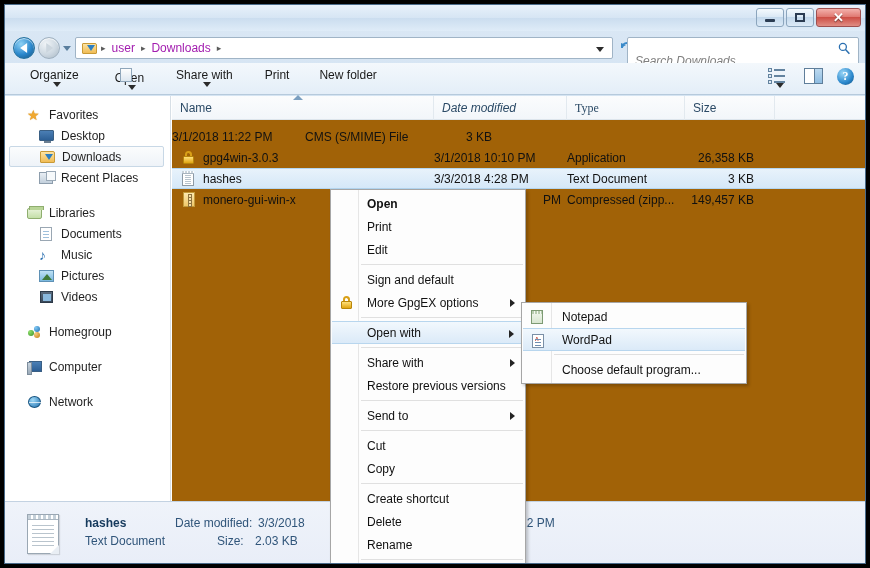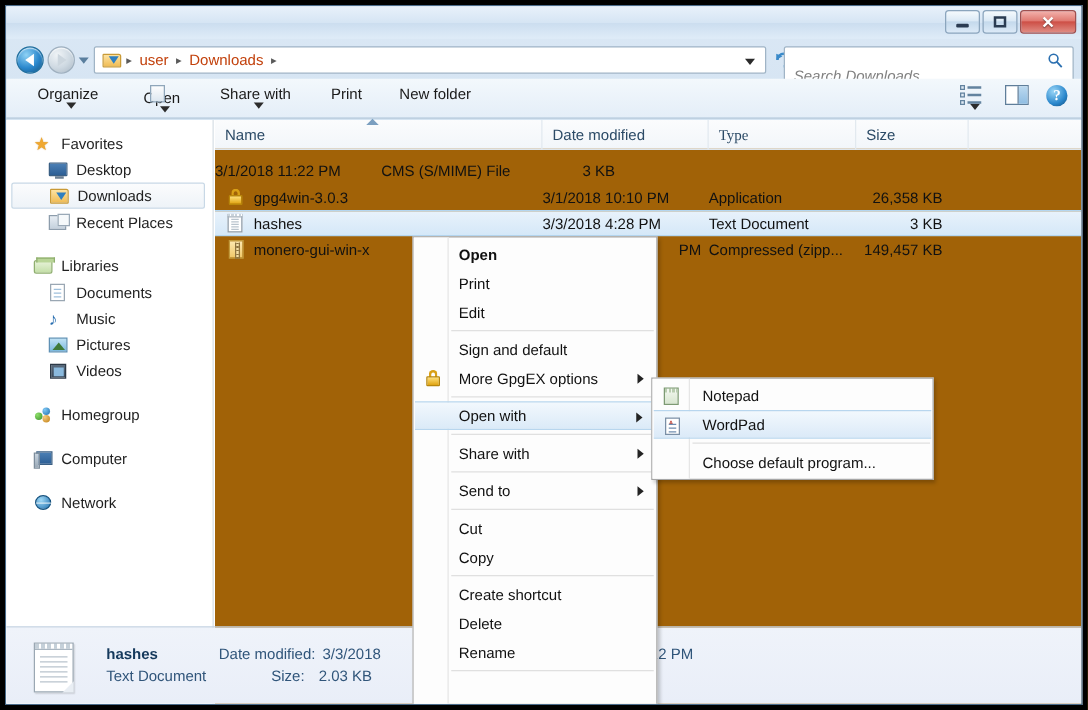--- a/index.html
+++ b/index.html
@@ -125,21 +125,21 @@
     border-radius: 1px 2px 1px 1px;
   }
   .addr-folder-icon .fdown {
     position:absolute; left:5px; top:4px;
     width:0;height:0;
     border-left:4px solid transparent;border-right:4px solid transparent;
     border-top:6px solid #2e7fc1;
   }
   .crumb {
     padding: 1px 4px;
-    color: #c2410c;
+    color: #a21caf;
     font-size: 12px;
     white-space: nowrap;
   }
   .crumb-sep {
     color: #5a5a5a;
     font-size: 9px;
     padding: 0 2px;
   }
   .addr-caret {
     position: absolute; right: 8px; top: 9px;
@@ -788,21 +788,21 @@
         <span>Network</span>
       </div>
     </div>
 
     <div id="filelist">
       <div id="colheader">
         <div class="colh" style="width:262px;">
           <span>Name</span>
           <span id="sortarrow"></span>
         </div>
-        <div class="colh" style="width:133px;">
+        <div class="colh" style="width:133px;font-style:italic;">
           <span>Date modified</span>
         </div>
         <div class="colh" style="width:118px;font-family:Liberation Serif, serif;">
           <span>Type</span>
         </div>
         <div class="colh" style="width:90px;">
           <span>Size</span>
         </div>
       </div>
 
@@ -910,20 +910,23 @@
       <span>Open with</span>
       <span class="sub-arrow"></span>
     </div>
 
     <div class="misep"></div>
 
     <div class="mi">
       <span>Share with</span>
       <span class="sub-arrow"></span>
     </div>
+    <div class="mi">
+      <span>Restore previous versions</span>
+    </div>
 
     <div class="misep"></div>
 
     <div class="mi">
       <span>Send to</span>
       <span class="sub-arrow"></span>
     </div>
 
     <div class="misep"></div>
 

